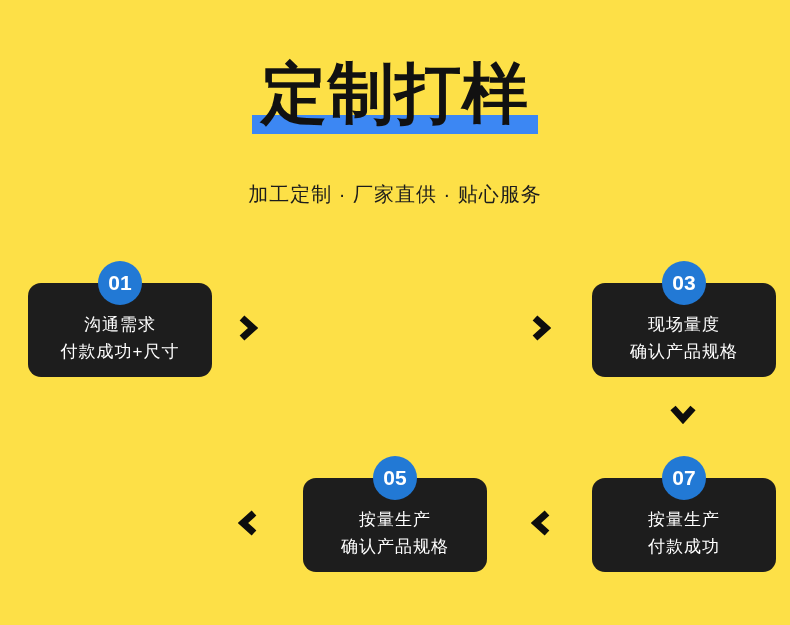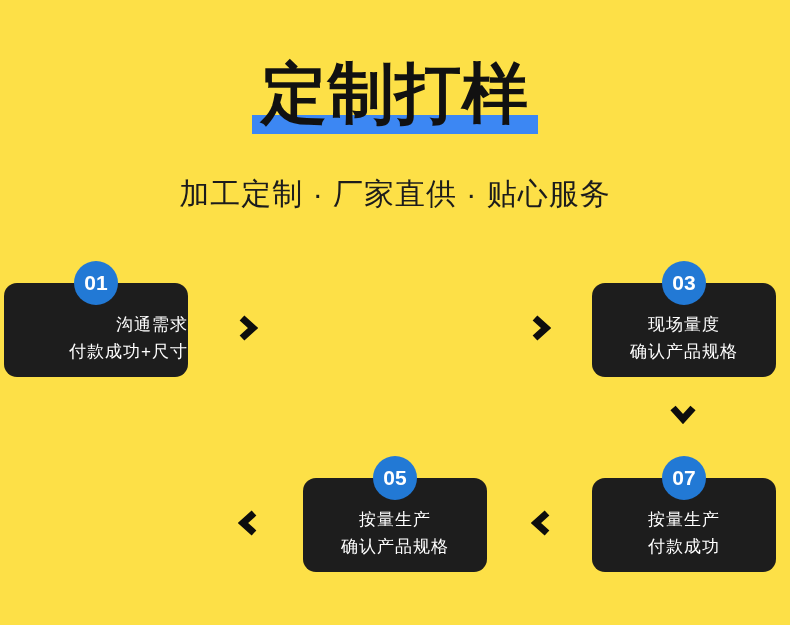--- a/index.html
+++ b/index.html
@@ -23,21 +23,21 @@
     font-size: 66px; line-height: 70px; font-weight: 900;
     color: #111111; letter-spacing: 1px; white-space: nowrap;
   }
   .title-underline {
     position: absolute; z-index: 0;
     left: -9px; right: -9px; bottom: -6px; height: 19px;
     background: var(--accent-bar, #3c87f3);
   }
   .subtitle {
     position: absolute; top: 176px; left: 0; width: 100%;
-    text-align: center; font-size: 30px; line-height: 36px;
+    text-align: center; font-size: 20px; line-height: 36px;
     font-weight: 400; color: #1c1c1c; letter-spacing: 1px; white-space: nowrap;
   }
 
   
   .step-box {
     position: absolute; width: 184px; height: 94px;
     background: var(--box-bg, #1d1d1d); border-radius: 13px;
     display: flex; flex-direction: column; align-items: center; justify-content: center;
     padding-top: 16px;
   }
@@ -46,21 +46,21 @@
     width: 44px; height: 44px; border-radius: 50%;
     background: var(--badge-bg, #2279d5);
     display: flex; align-items: center; justify-content: center;
     color: #ffffff; font-size: 21px; font-weight: 700;
   }
   .step-line {
     color: #ffffff; text-align: center; white-space: nowrap;
     font-size: 17px; line-height: 27px; font-weight: 400; letter-spacing: 1px;
   }
   
-  .col-1 { left: 4px; align-items: flex-end; }  .col-2 { left: 303px; }  .col-3 { left: 592px; }
+  .col-1 { left: 28px; }  .col-2 { left: 303px; }  .col-3 { left: 592px; }
   .row-1 { top: 283px; }  .row-2 { top: 478px; }
 
   
   .arrow { position: absolute; display: block; }
   .arrow svg { display: block; }
   .arrow-r1a { left: 238px; top: 315px; }
   .arrow-r1b { left: 531px; top: 315px; }
   .arrow-down { left: 670px; top: 404px; }
   .arrow-r2a { left: 531px; top: 510px; }
   .arrow-r2b { left: 238px; top: 510px; }

